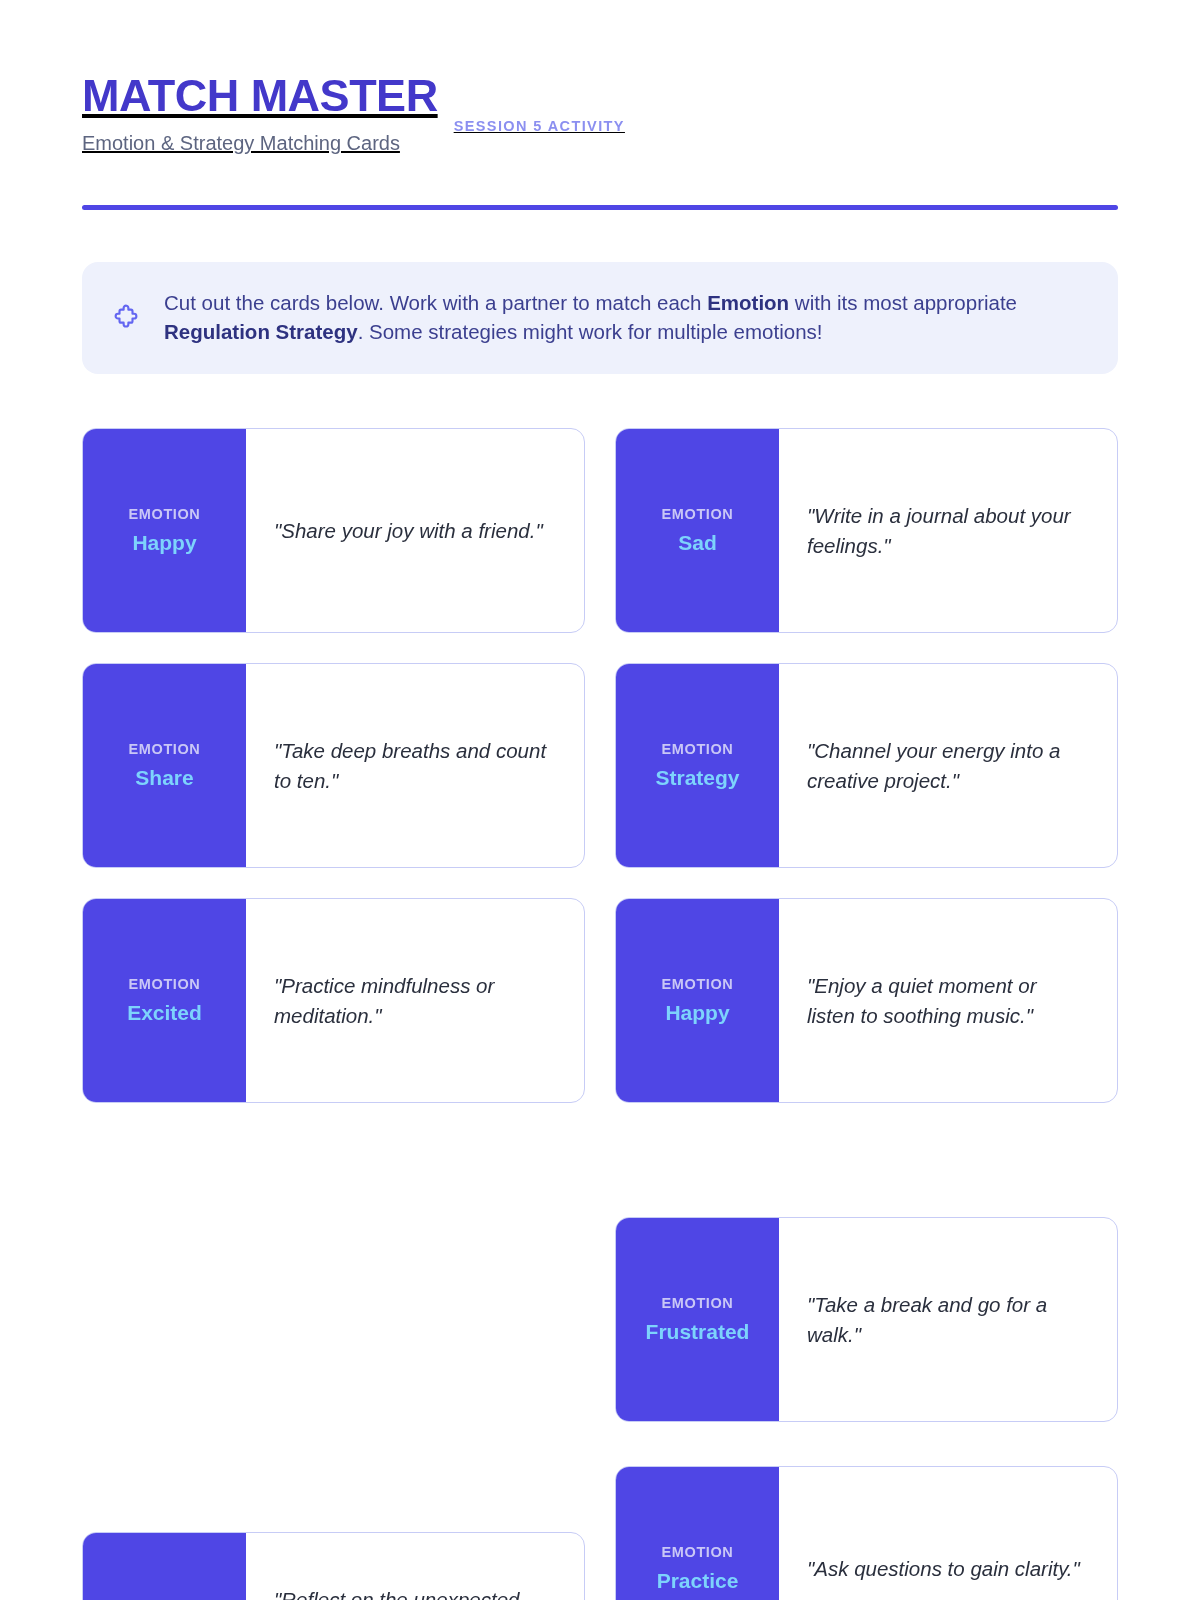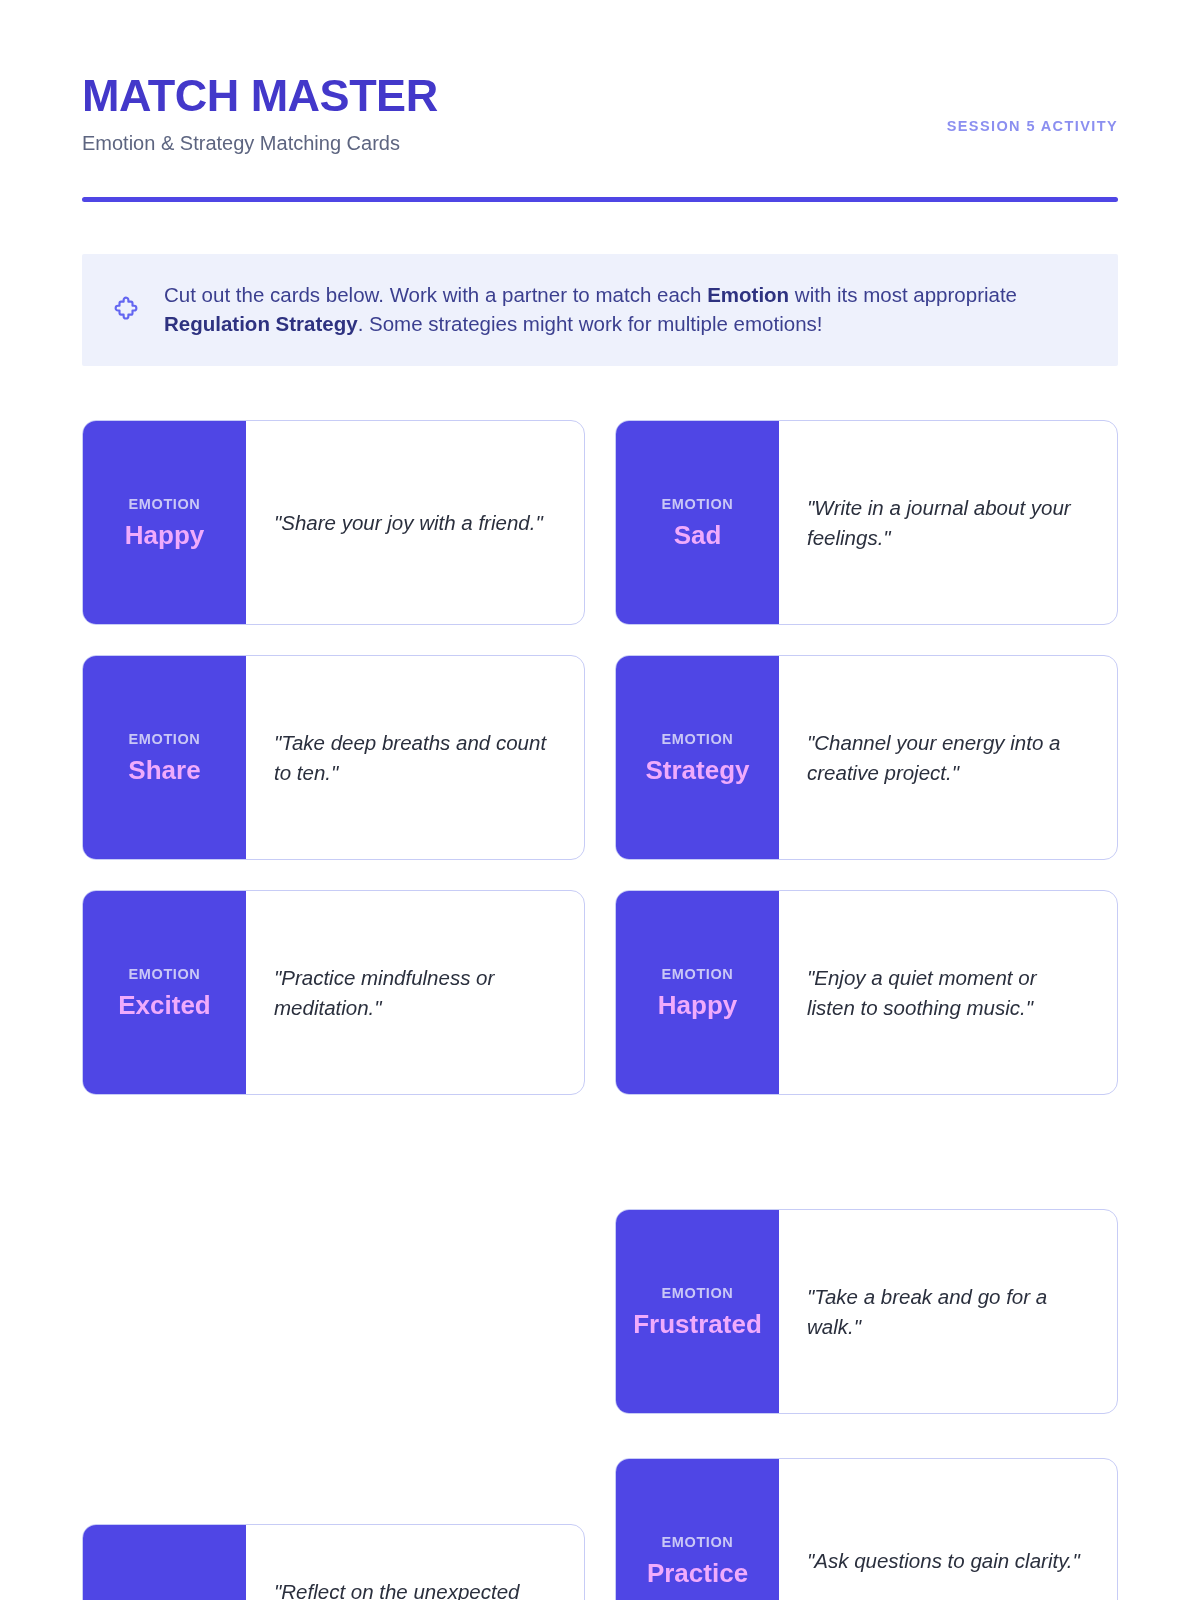--- a/index.html
+++ b/index.html
@@ -24,36 +24,37 @@
   }
 
   
   .header {
     position: relative;
     padding-top: 72px;
   }
   .header-row {
     display: flex;
     align-items: flex-start;
-    justify-content: space-between;
+    justify-content: flex-start;
+    text-decoration: underline;
   }
   .title-block { }
   .doc-title {
     font-size: 45px;
     font-weight: 700;
     letter-spacing: -0.5px;
     color: #4338ca;
     line-height: 1.05;
     margin: 0;
   }
   .doc-subtitle {
     font-size: 20px;
     font-weight: 400;
     color: #5d6580;
-    margin: 12px 0 0 0;
+    margin: 12px 0 8px 0;
     line-height: 1.2;
   }
   .session-badge {
     font-size: 14.5px;
     font-weight: 700;
     letter-spacing: 1.4px;
     color: #8b8ff0;
     padding-top: 46px;
     white-space: nowrap;
     margin-left: 16px;
@@ -63,21 +64,21 @@
     height: 5px;
     border-radius: 3px;
     background: #4f46e5;
     width: 100%;
   }
 
   
   .instruction {
     margin-top: 52px;
     background: #eef1fc;
-    border-radius: 2px;
+    border-radius: 16px;
     padding: 26px 34px 28px 30px;
     display: flex;
     align-items: center;
     gap: 22px;
     box-sizing: border-box;
   }
   .puzzle-icon {
     flex: 0 0 auto;
     width: 30px;
     height: 30px;
@@ -129,23 +130,23 @@
     box-sizing: border-box;
   }
   .emotion-kicker {
     font-size: 14.5px;
     font-weight: 700;
     letter-spacing: 0.6px;
     color: #c9c7f6;
     margin-bottom: 9px;
   }
   .emotion-name {
-    font-size: 26px;
-    font-weight: 700;
-    color: #f0abfc;
+    font-size: 21px;
+    font-weight: 700;
+    color: #7dd3fc;
     text-align: center;
     line-height: 1.15;
   }
   .card-strategy {
     flex: 1 1 auto;
     display: flex;
     align-items: center;
     padding: 0 28px;
     font-size: 20.5px;
     font-style: italic;

